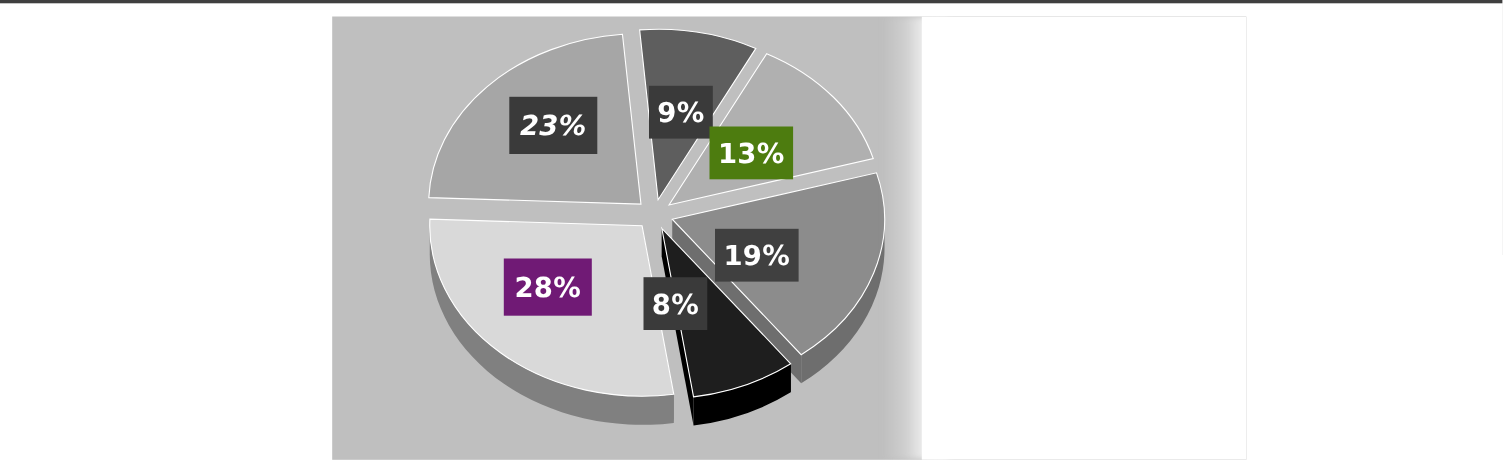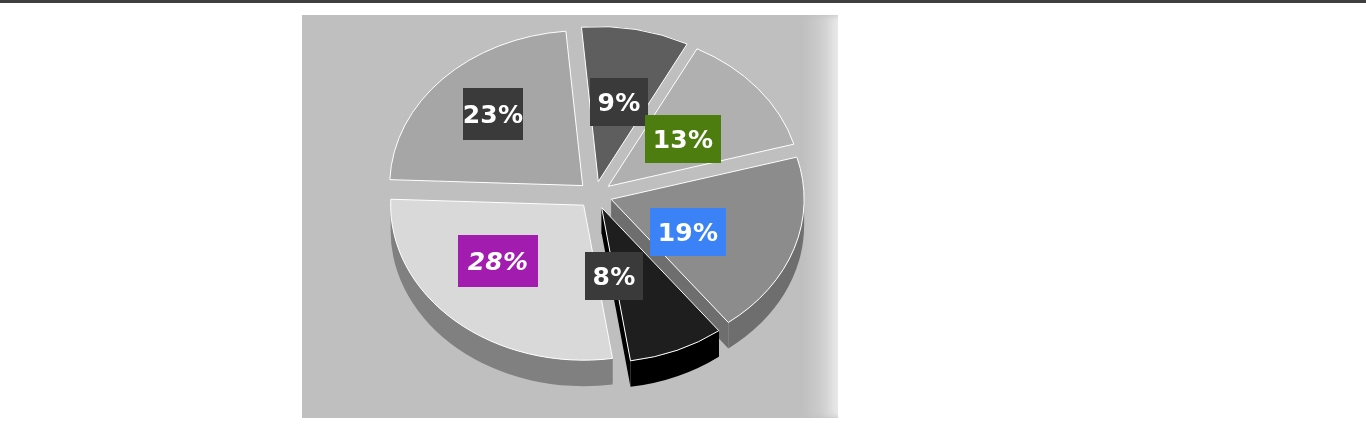--- a/index.html
+++ b/index.html
@@ -109,16 +109,16 @@
   <div id="legend-feather"></div>
 
   <div id="legend-panel">
     
   </div>
 
 </div>
 
 <div class="pct-box" style="left: 590px; top: 78px; width: 58px; height: 48px; background: rgb(58, 58, 58); color: rgb(255, 255, 255);">9%</div>
 <div class="pct-box" style="left: 645px; top: 115px; width: 76px; height: 48px; background: #4d7c0f; color: rgb(255, 255, 255);">13%</div>
-<div class="pct-box" style="left: 650px; top: 208px; width: 76px; height: 48px; background: #3b82f6; color: rgb(255, 255, 255);">19%</div>
+<div class="pct-box" style="left: 650px; top: 208px; width: 76px; height: 48px; background: #404040; color: rgb(255, 255, 255);">19%</div>
 <div class="pct-box" style="left: 585px; top: 252px; width: 58px; height: 48px; background: rgb(58, 58, 58); color: rgb(255, 255, 255);">8%</div>
-<div class="pct-box" style="left: 458px; top: 235px; width: 80px; height: 52px; background: #a21caf; color: rgb(255, 255, 255); font-style: italic;">28%</div>
-<div class="pct-box" style="left: 463px; top: 88px; width: 60px; height: 52px; background: rgb(58, 58, 58); color: rgb(255, 255, 255);">23%</div>
+<div class="pct-box" style="left: 458px; top: 235px; width: 80px; height: 52px; background: #701a75; color: rgb(255, 255, 255);">28%</div>
+<div class="pct-box" style="left: 463px; top: 88px; width: 80px; height: 52px; background: rgb(58, 58, 58); color: rgb(255, 255, 255); font-style: italic;">23%</div>
 
 </body></html>

